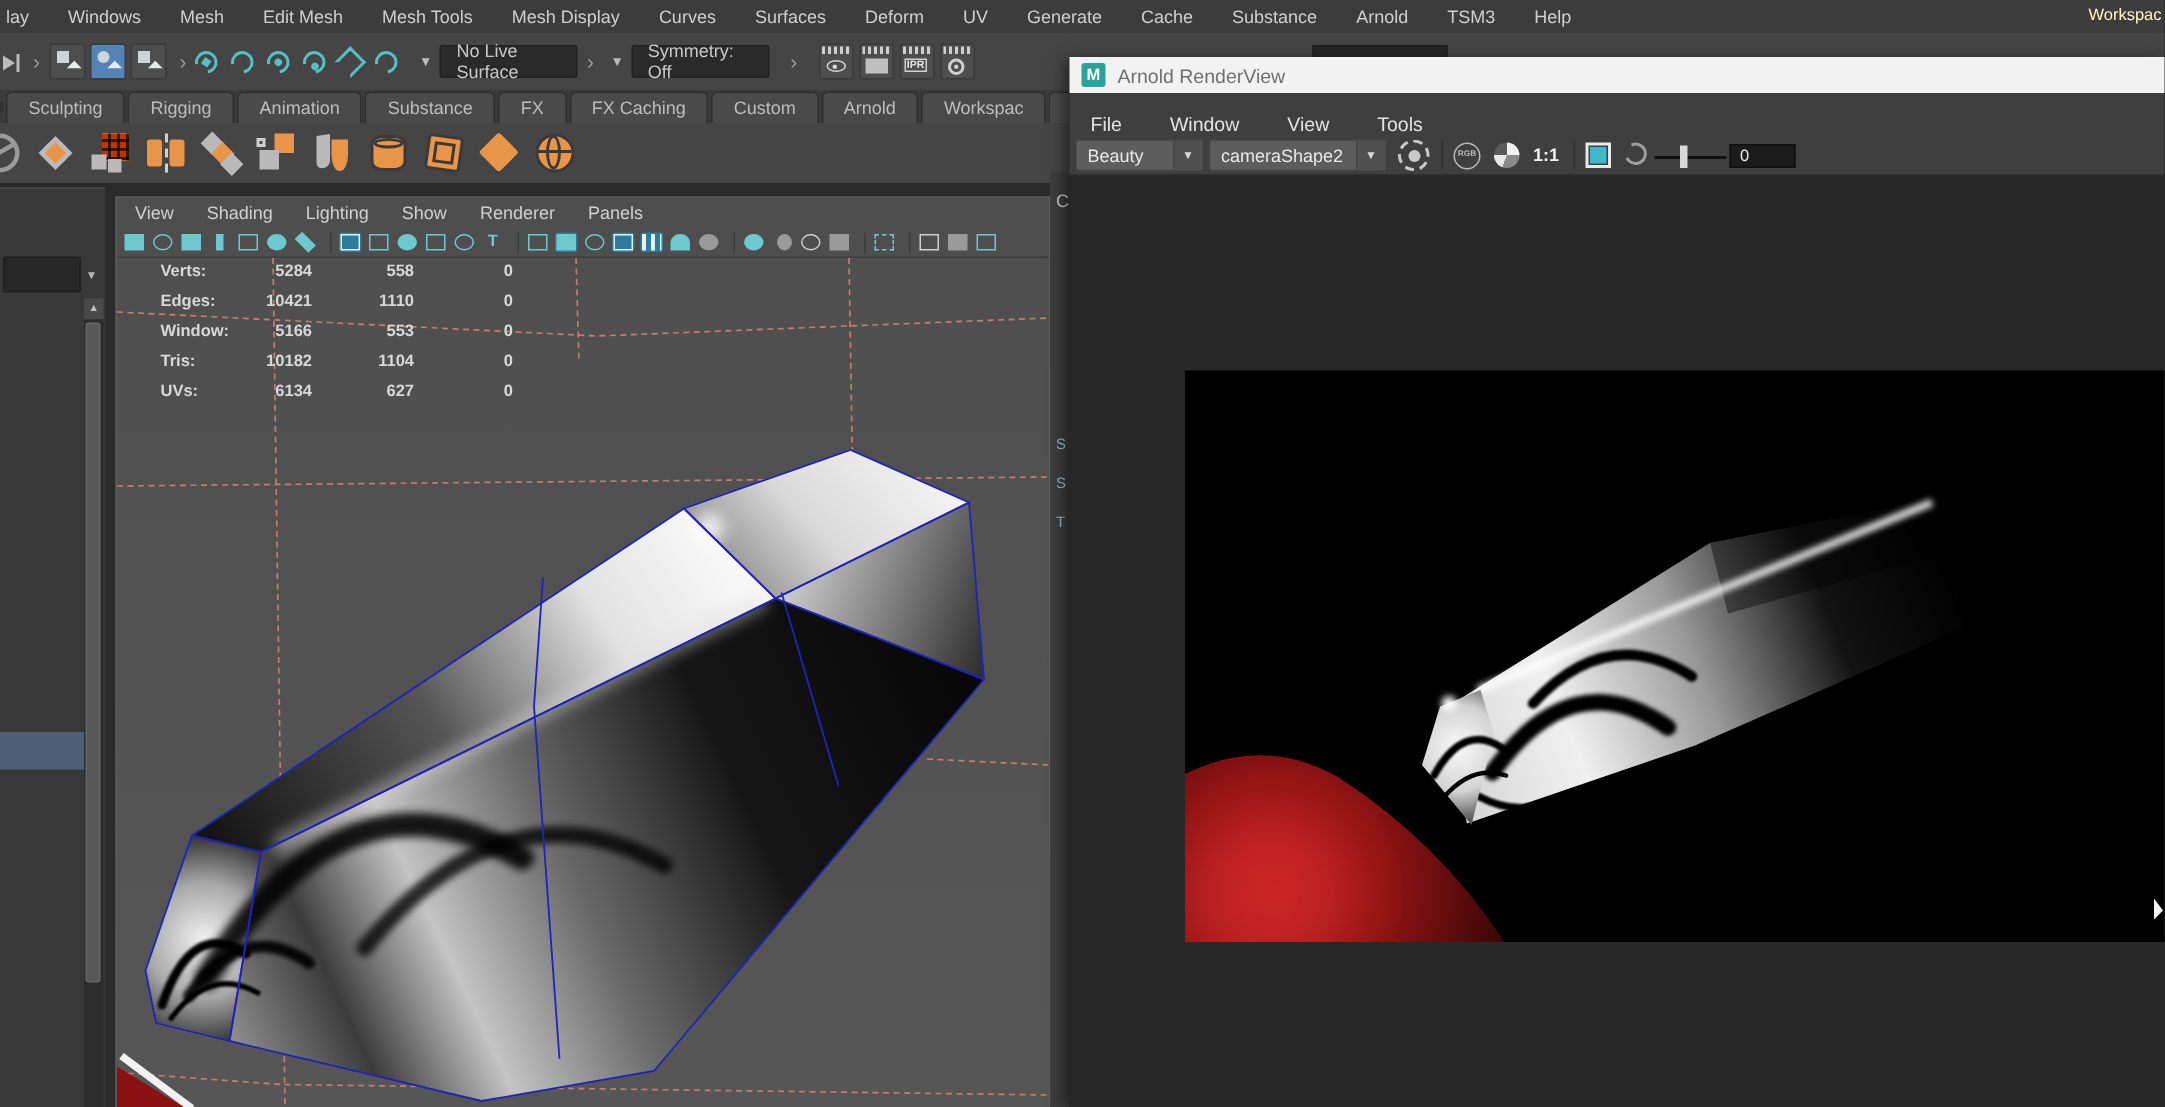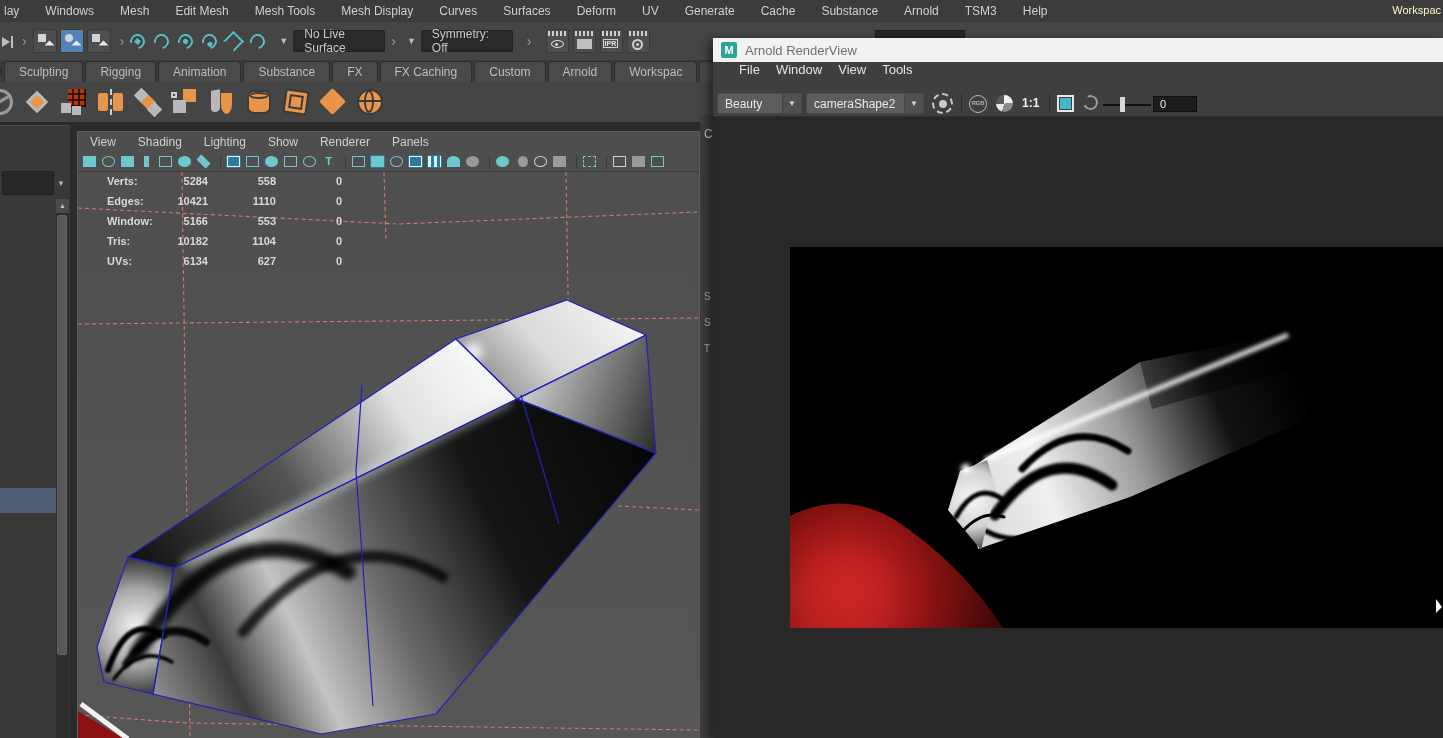--- a/index.html
+++ b/index.html
@@ -95,21 +95,21 @@
   #chstrip .ch-l { position:absolute; left:4px; font-size:12px; }
   
   #arnold { left:713px; top:38px; width:730px; height:700px; background:#282828;
             box-shadow:-4px 2px 10px rgba(0,0,0,.5); }
   #ar-title { position:absolute; left:0; top:0; width:100%; height:24px; background:#f2f2f2;
               display:flex; align-items:center; }
   #ar-logo { width:16px; height:16px; margin-left:8px; background:#2ba39b; color:#fff; border-radius:2px;
              font-size:11px; font-weight:bold; text-align:center; line-height:16px; }
   #ar-title-text { margin-left:8px; font-size:13px; color:#6f6f6f; }
   #ar-menu { position:absolute; left:0; top:24px; width:100%; height:28px; background:#3f3f3f;
-             display:flex; align-items:flex-start; gap:16px; padding-left:26px; font-size:13px; color:#e3e3e3; }
+             display:flex; align-items:flex-end; gap:32px; padding-left:14px; font-size:13px; color:#e3e3e3; }
   #ar-toolbar { position:absolute; left:0; top:52px; width:100%; height:27px; background:#3f3f3f;
              border-bottom:1px solid #2e2e2e; }
   .ar-dd { position:absolute; top:3px; height:21px; background:#5d5d5d; border:1px solid #4a4a4a;
            border-radius:2px; color:#e8e8e8; font-size:12px; display:flex; align-items:center; padding-left:7px; }
   .ar-dd .arr { position:absolute; right:0; top:0; width:19px; height:100%; background:#505050;
            border-left:1px solid #454545; color:#d8d8d8; font-size:8px; display:flex; align-items:center; justify-content:center; }
   #ar-rec { position:absolute; left:219px; top:3px; width:21px; height:21px; border:2px dashed #c9c9c9;
             border-radius:50%; }
   #ar-rec i { position:absolute; left:4.5px; top:4.5px; width:8px; height:8px; background:#c9c9c9; border-radius:50%; }
   .ar-sep { position:absolute; top:4px; width:1px; height:19px; background:#2d2d2d; }

